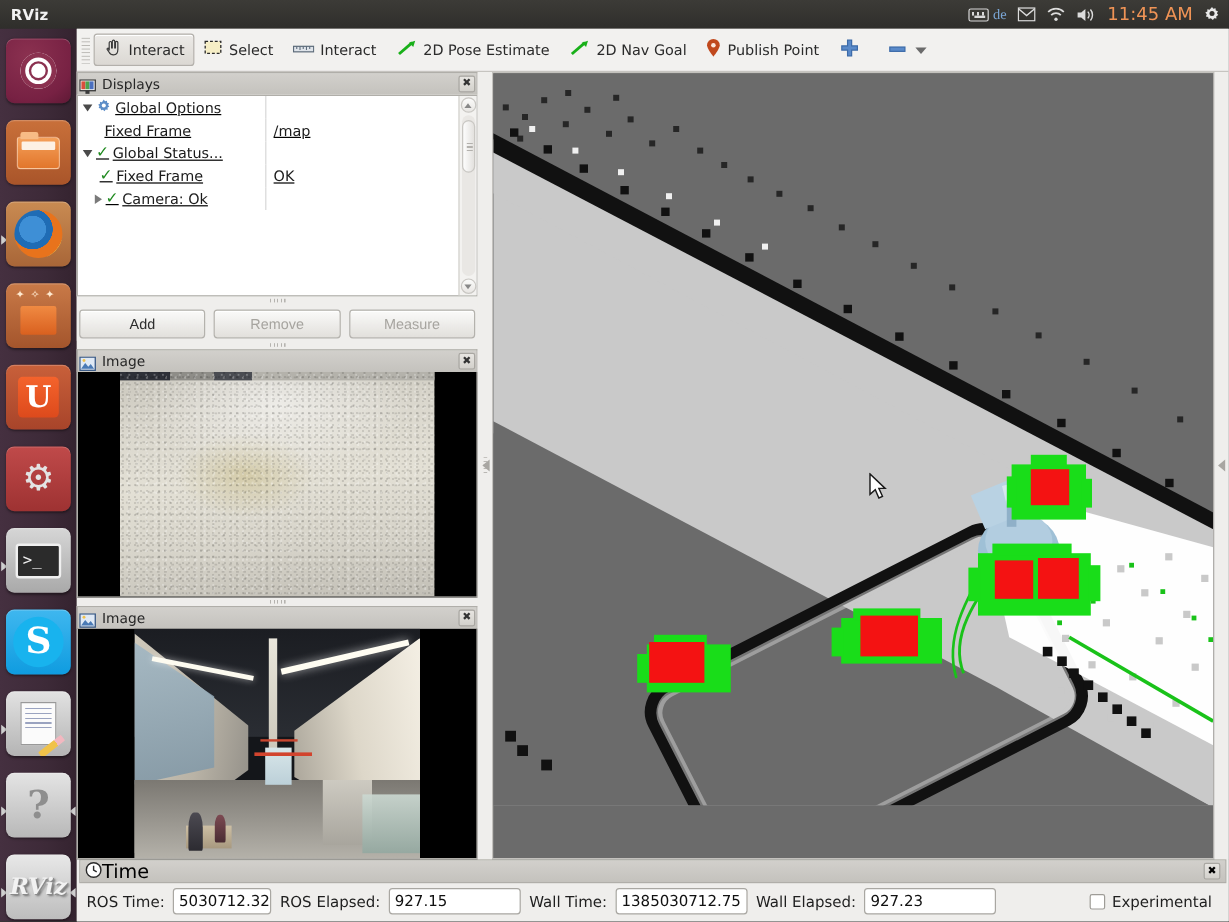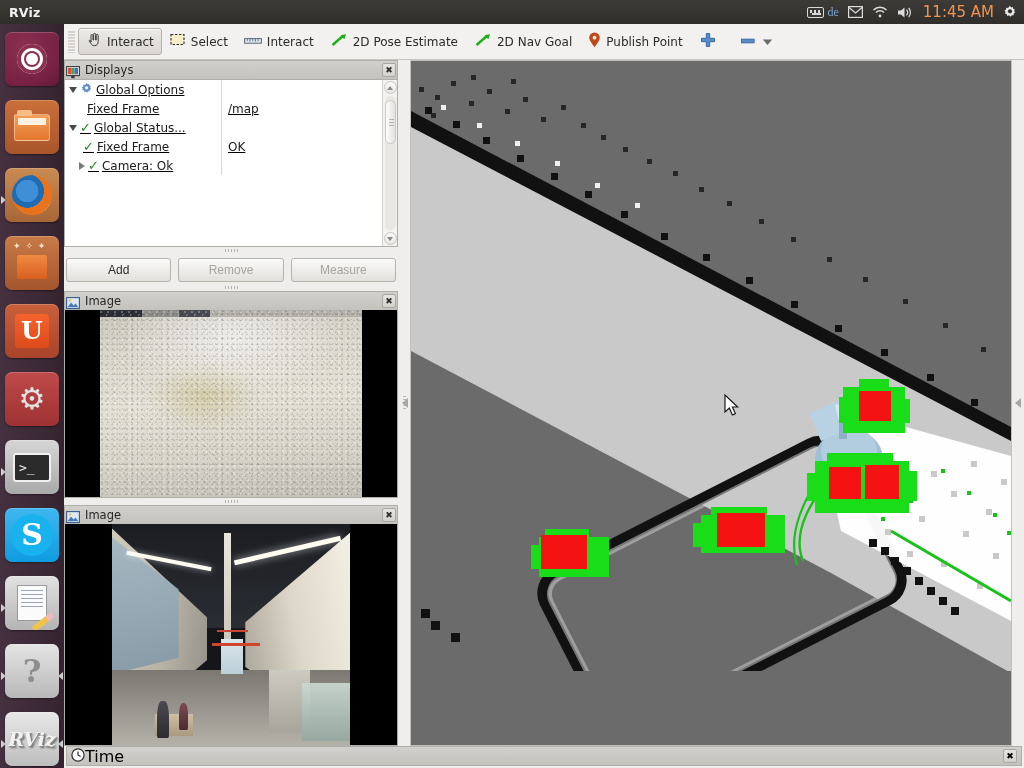--- a/index.html
+++ b/index.html
@@ -906,16 +906,34 @@
       <div id="time-title">
         <span class="pt-icon">
           <svg width="14" height="14" viewBox="0 0 14 14">
               <circle cx="7" cy="7" r="6.1" fill="#fff" stroke="#2b2b2b" stroke-width="1.2"></circle>
               <path d="M7 3.4 V7 L9.6 8.6" fill="none" stroke="#2b2b2b" stroke-width="1.2"></path>
             </svg>
         </span>
         <span class="pt-label">Time</span>
         <span class="pt-close" style="margin-left:auto;width:14px;height:14px;border:1px solid #a9a7a2;border-radius:2px;background:linear-gradient(#e7e5e1,#d3d1cc);font-size:9px;line-height:12px;text-align:center">✖</span>
       </div>
+      <div id="time-row">
+        <span class="t-label">ROS Time:</span>
+        <span class="t-input" style="width:82px">5030712.32</span>
+
+        <span class="t-label">ROS Elapsed:</span>
+        <span class="t-input" style="width:110px">927.15</span>
+
+        <span class="t-label">Wall Time:</span>
+        <span class="t-input" style="width:110px">1385030712.75</span>
+
+        <span class="t-label">Wall Elapsed:</span>
+        <span class="t-input" style="width:110px">927.23</span>
+
+        <span id="exp-wrap">
+          <span class="chkbox"></span>
+          <span class="t-label">Experimental</span>
+        </span>
+      </div>
     </div>
 
   </div>
 </div>
 
 </body></html>

